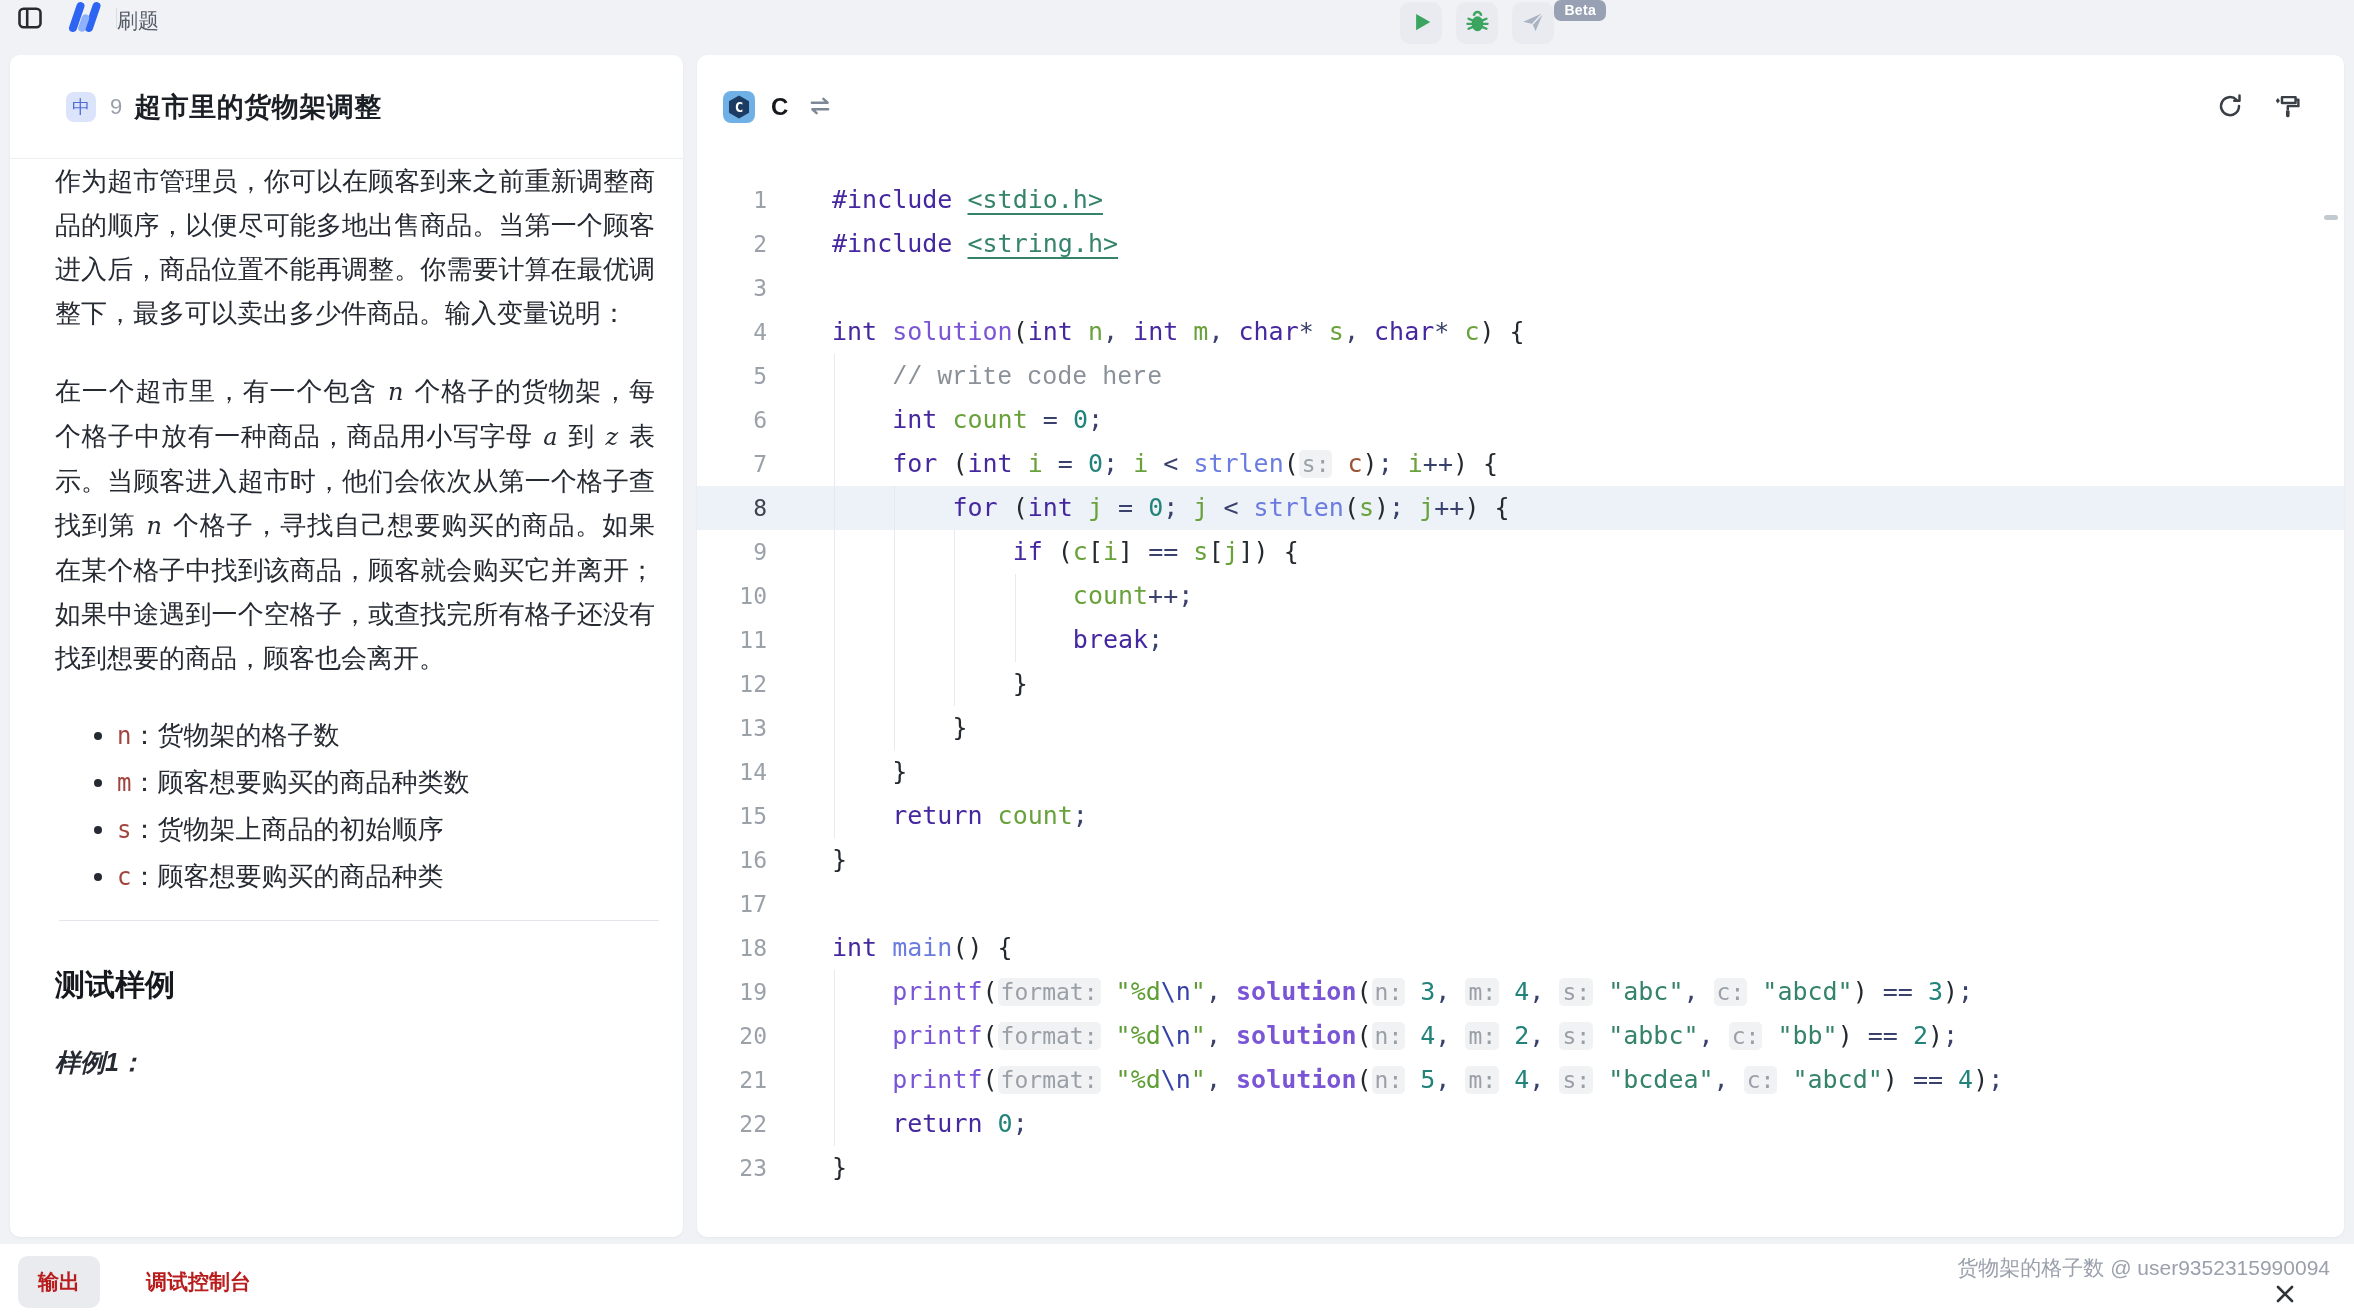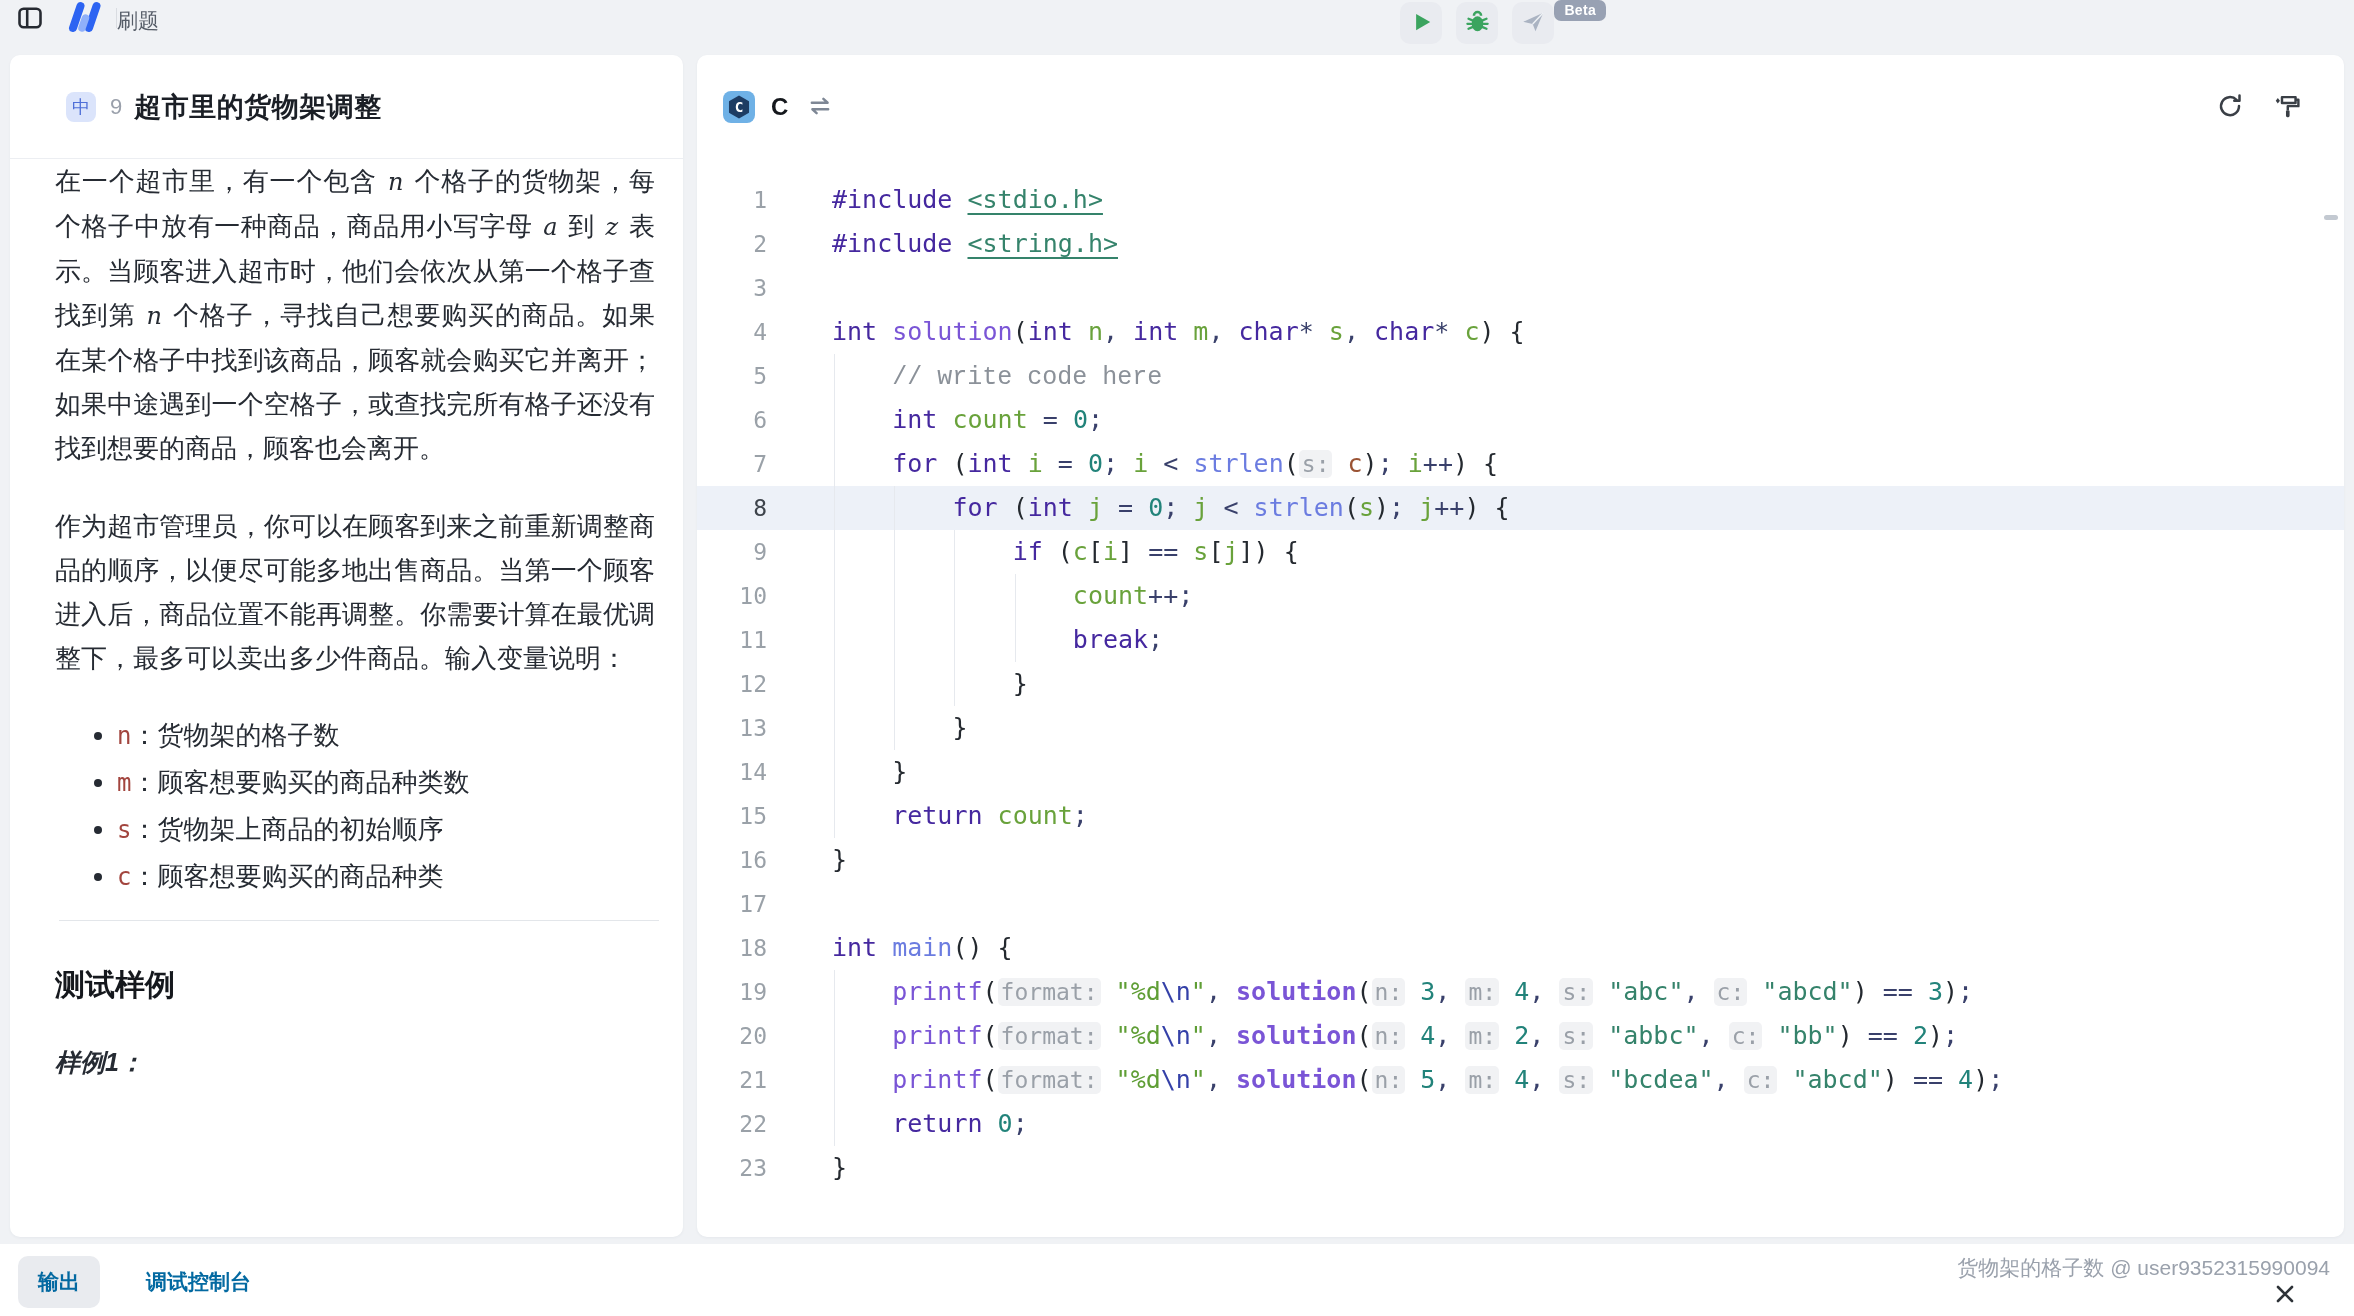--- a/index.html
+++ b/index.html
@@ -64,21 +64,21 @@
   .tk-str { color:#35836b; }
   .tk-fmt { color:#5f9e35; }
   .tk-esc { color:#3440a8; }
   .tk-op  { color:#39406b; }
   .tk-cmt { color:#8b9199;font-family:Liberation Mono, monospace; }
   .tk-hint{ color:#9aa0a8; background:#f1f2f4; border-radius:5px; padding:1px 3px; font-size:23px; }
   .scroll-dash { position:absolute; right:6px; top:160px; width:14px; height:5px; border-radius:3px; background:#c3c9d1; border:none; cursor:pointer; }
   
   .bottombar { position:absolute; left:0; top:1244px; width:100%; height:72px; background:#fff; }
   .tabs { position:absolute; left:18px; top:12px; display:flex; gap:26px; align-items:center; }
-  .tab { border:none; background:none; font-family:inherit; font-size:21px; font-weight:700; color:#0369a1; padding:12px 20px; border-radius:10px; cursor:pointer; }
+  .tab { border:none; background:none; font-family:inherit; font-size:21px; font-weight:700; color:#b91c1c; padding:12px 20px; border-radius:10px; cursor:pointer; }
   .tab.active { background:#e9ebef; }
   .watermark { position:absolute; right:24px; top:10px; font-size:21px; color:#9aa1ac; text-shadow:0 1px 1px #ffffff; }
   .close-x { position:absolute; right:56px; top:38px; width:26px; height:26px; border:none; background:none; cursor:pointer; }
 </style>
 </head>
 <body>
 
 <header class="topbar">
   <button class="icon-btn tb-panel">
     <span>
@@ -137,22 +137,22 @@
 </header>
 
 <section class="card problem-card">
   <div class="p-header">
     <span class="diff-badge">中</span>
     <span class="p-id">9</span>
     <h1 class="p-title">超市里的货物架调整</h1>
   </div>
   <div class="p-body">
     <div>
+        <p class="para"><span>作为超市管理员，你可以在顾客到来之前重新调整商品的顺序，以便尽可能多地出售商品。当第一个顾客进入后，商品位置不能再调整。你需要计算在最优调整下，最多可以卖出多少件商品。输入变量说明：</span></p>
         <p class="para"><span>在一个超市里，有一个包含 </span><em class="mathv">n</em><span> 个格子的货物架，每个格子中放有一种商品，商品用小写字母 </span><em class="mathv">a</em><span> 到 </span><em class="mathv">z</em><span> 表示。当顾客进入超市时，他们会依次从第一个格子查找到第 </span><em class="mathv">n</em><span> 个格子，寻找自己想要购买的商品。如果在某个格子中找到该商品，顾客就会购买它并离开；如果中途遇到一个空格子，或查找完所有格子还没有找到想要的商品，顾客也会离开。</span></p>
-        <p class="para"><span>作为超市管理员，你可以在顾客到来之前重新调整商品的顺序，以便尽可能多地出售商品。当第一个顾客进入后，商品位置不能再调整。你需要计算在最优调整下，最多可以卖出多少件商品。输入变量说明：</span></p>
       </div>
     <ul class="varlist">
         <li><code class="varname">n</code>：货物架的格子数</li>
         <li><code class="varname">m</code>：顾客想要购买的商品种类数</li>
         <li><code class="varname">s</code>：货物架上商品的初始顺序</li>
         <li><code class="varname">c</code>：顾客想要购买的商品种类</li>
       </ul>
     <hr class="sec-divider">
     <h2 class="second">测试样例</h2>
     <p class="sample-label">样例1：</p>

